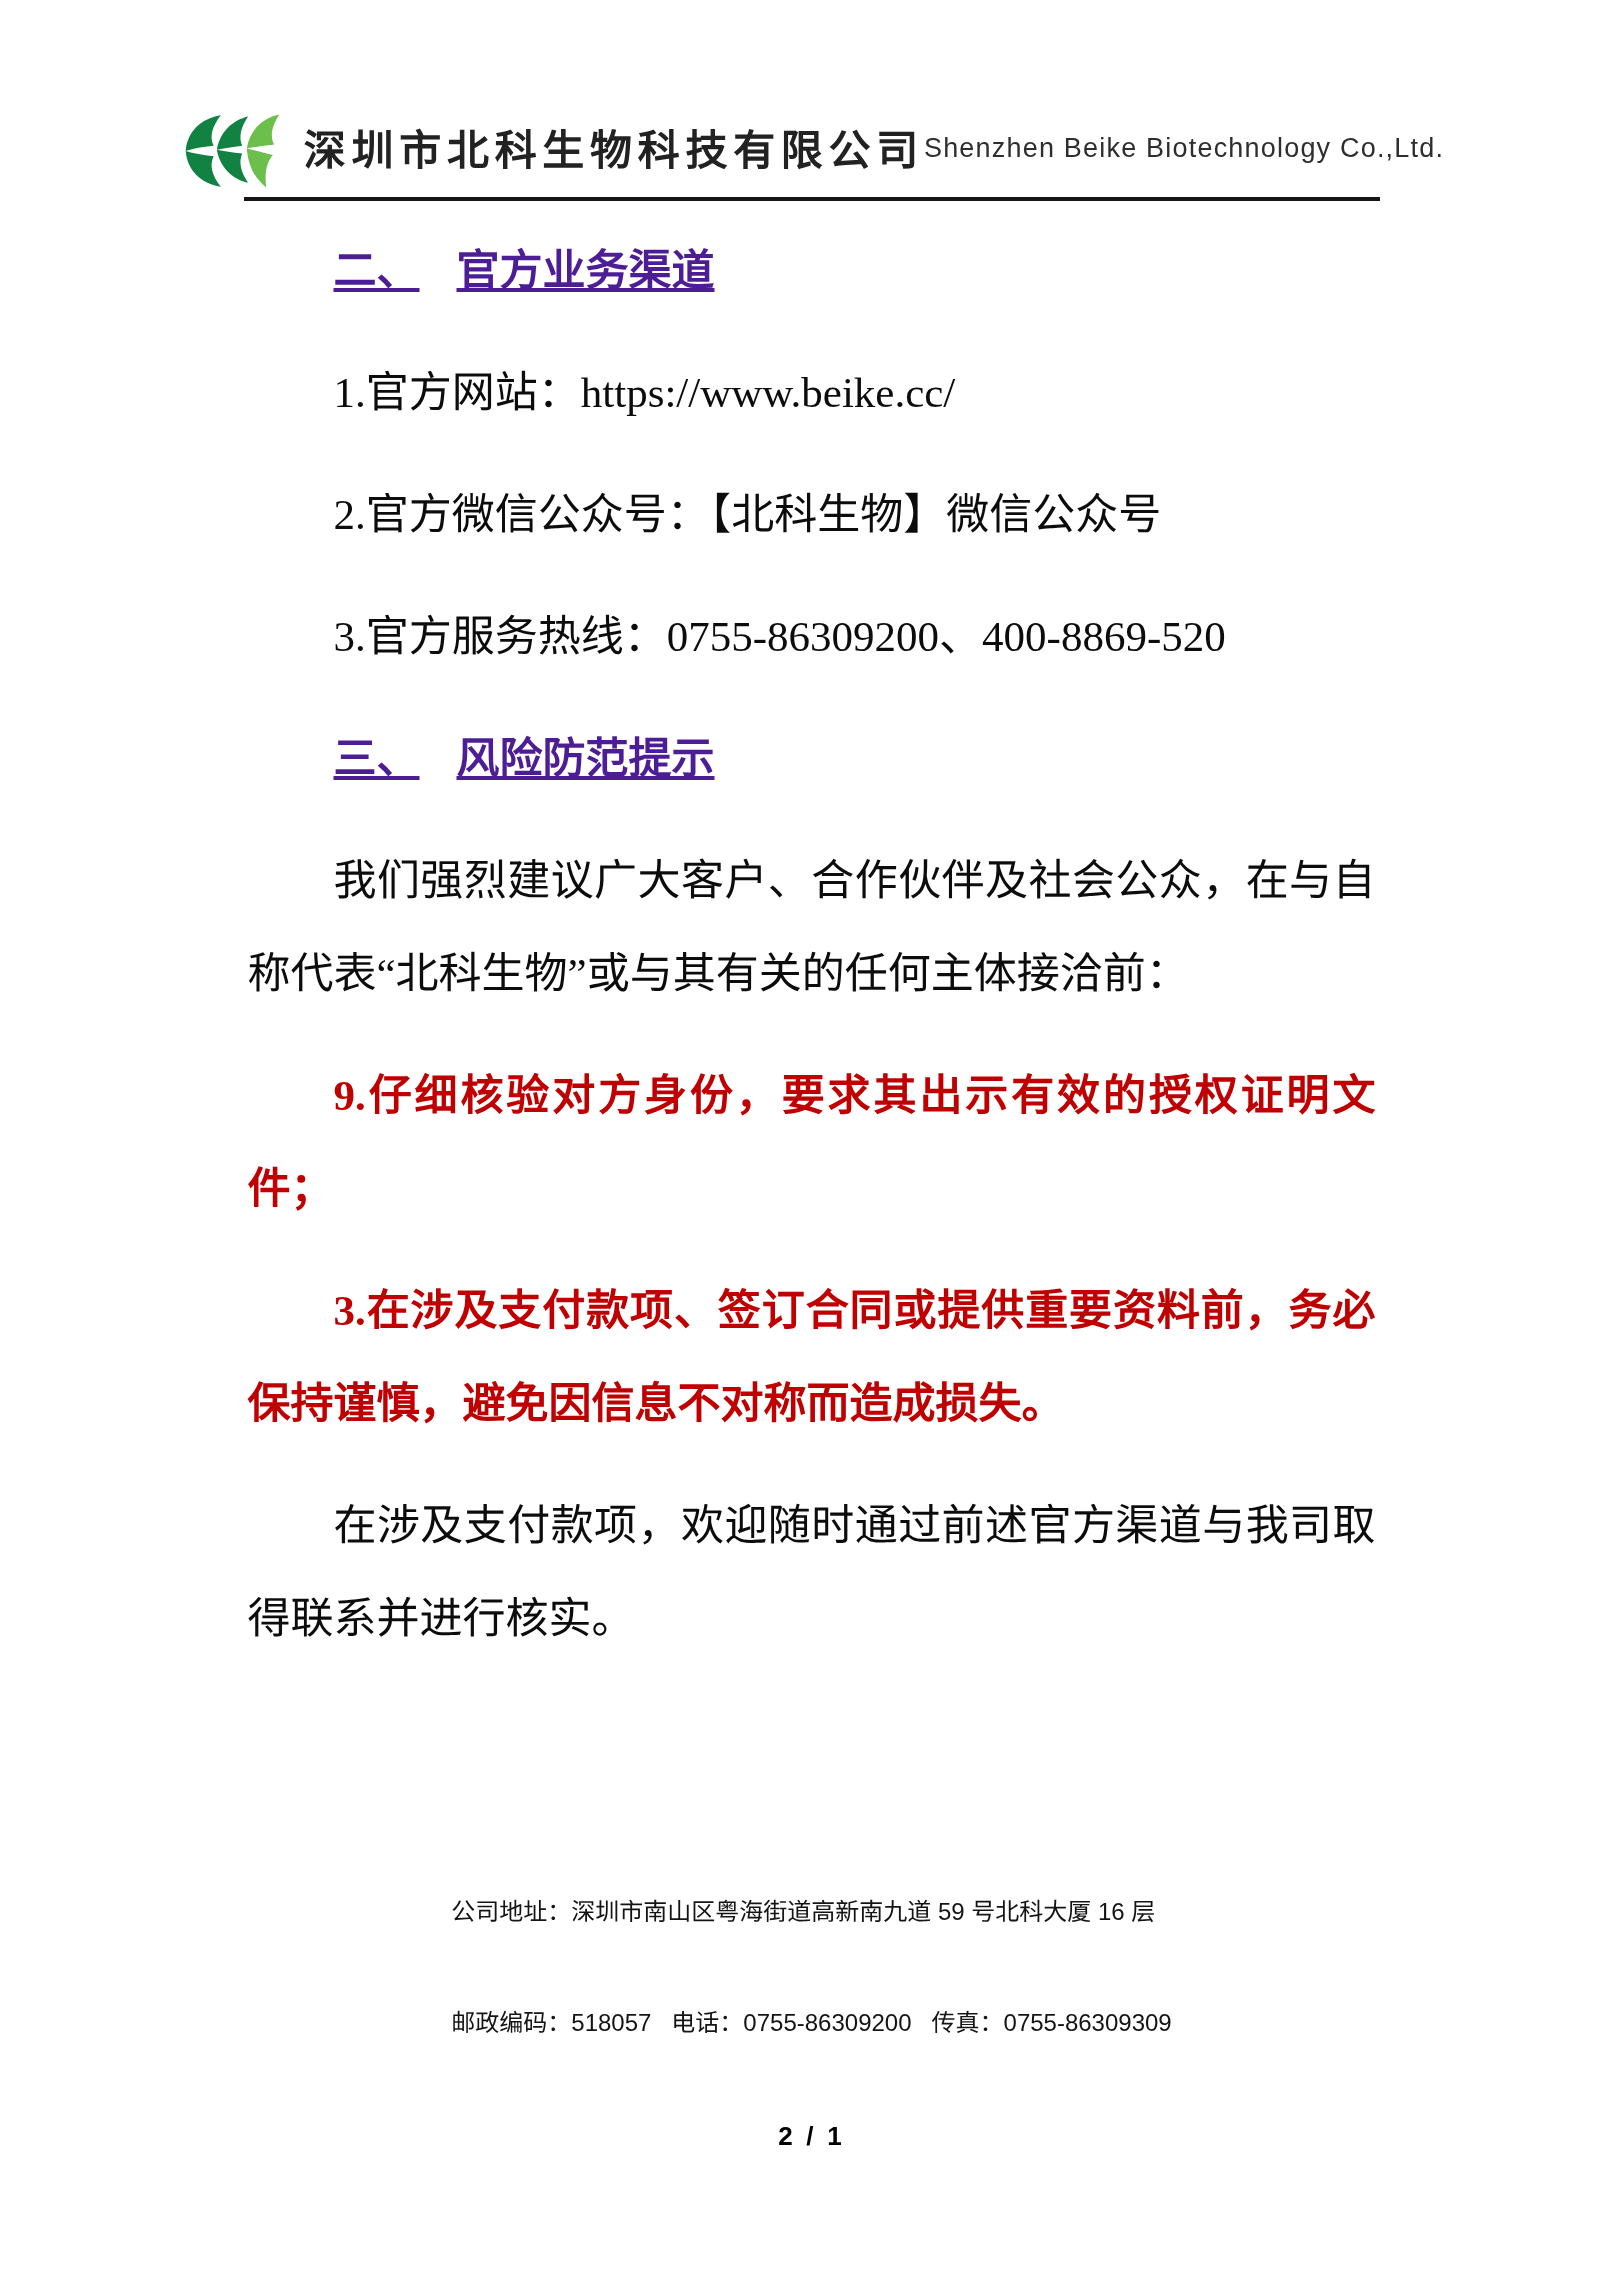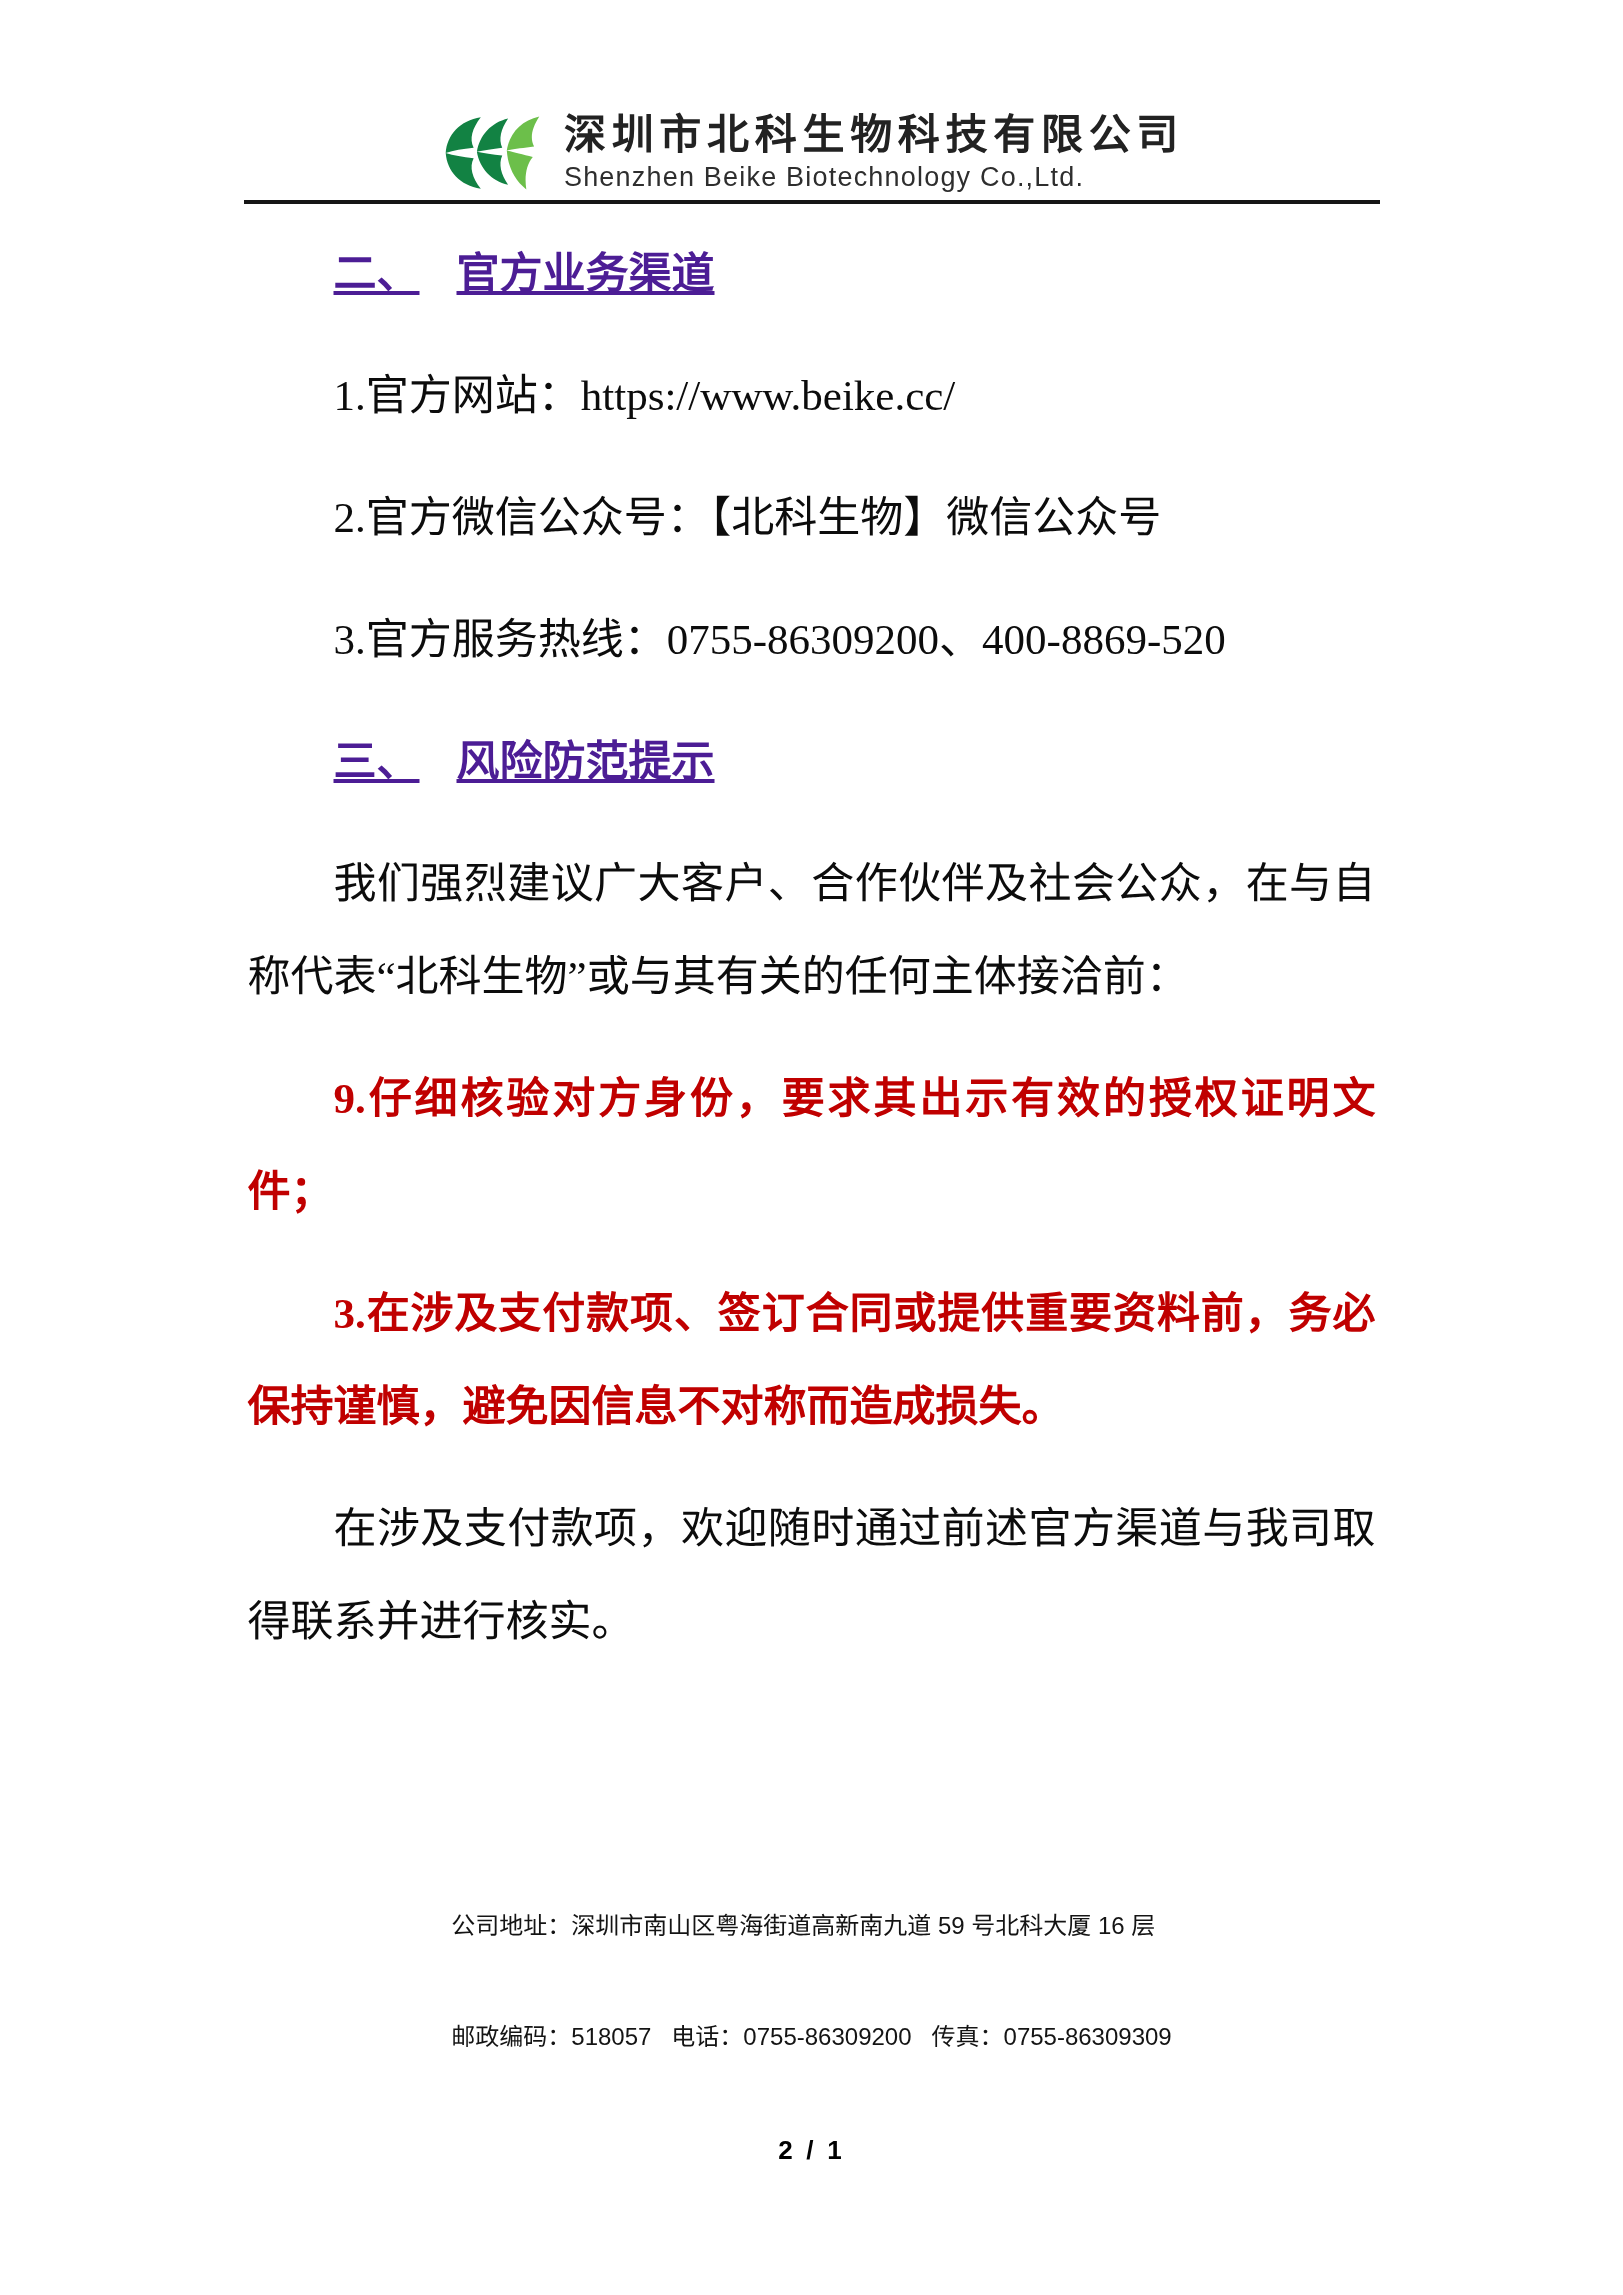--- a/index.html
+++ b/index.html
@@ -26,21 +26,21 @@
     gap: 18px;
     margin: 0 auto;
     padding-top: 112px;
     width: 1136px;
   }
   .logo {
     width: 107px;
     height: 78px;
     flex: 0 0 auto;
   }
-  .brand { display: flex; flex-direction: column; }
+  .brand { display: flex; flex-direction: row; }
   .brand-zh {
     font-family: "Liberation Sans", "DejaVu Sans", sans-serif;
     font-weight: bold;
     font-size: 42px;
     letter-spacing: 5.7px;
     color: #222222;
     line-height: 1.08;
     white-space: nowrap;
   }
   .brand-en {
@@ -84,21 +84,21 @@
   .red {
     color: #c00000;
     font-weight: bold;
   }
 
   
   .footer {
     position: absolute;
     left: 0;
     right: 0;
-    bottom: 129px;
+    bottom: 143px;
     text-align: center;
     font-family: "Liberation Sans", "DejaVu Sans", sans-serif;
     color: #141414;
   }
   .footer-inner {
     display: inline-block;
     text-align: left;
     font-size: 24px;
     line-height: 37px;
     white-space: pre-wrap;

